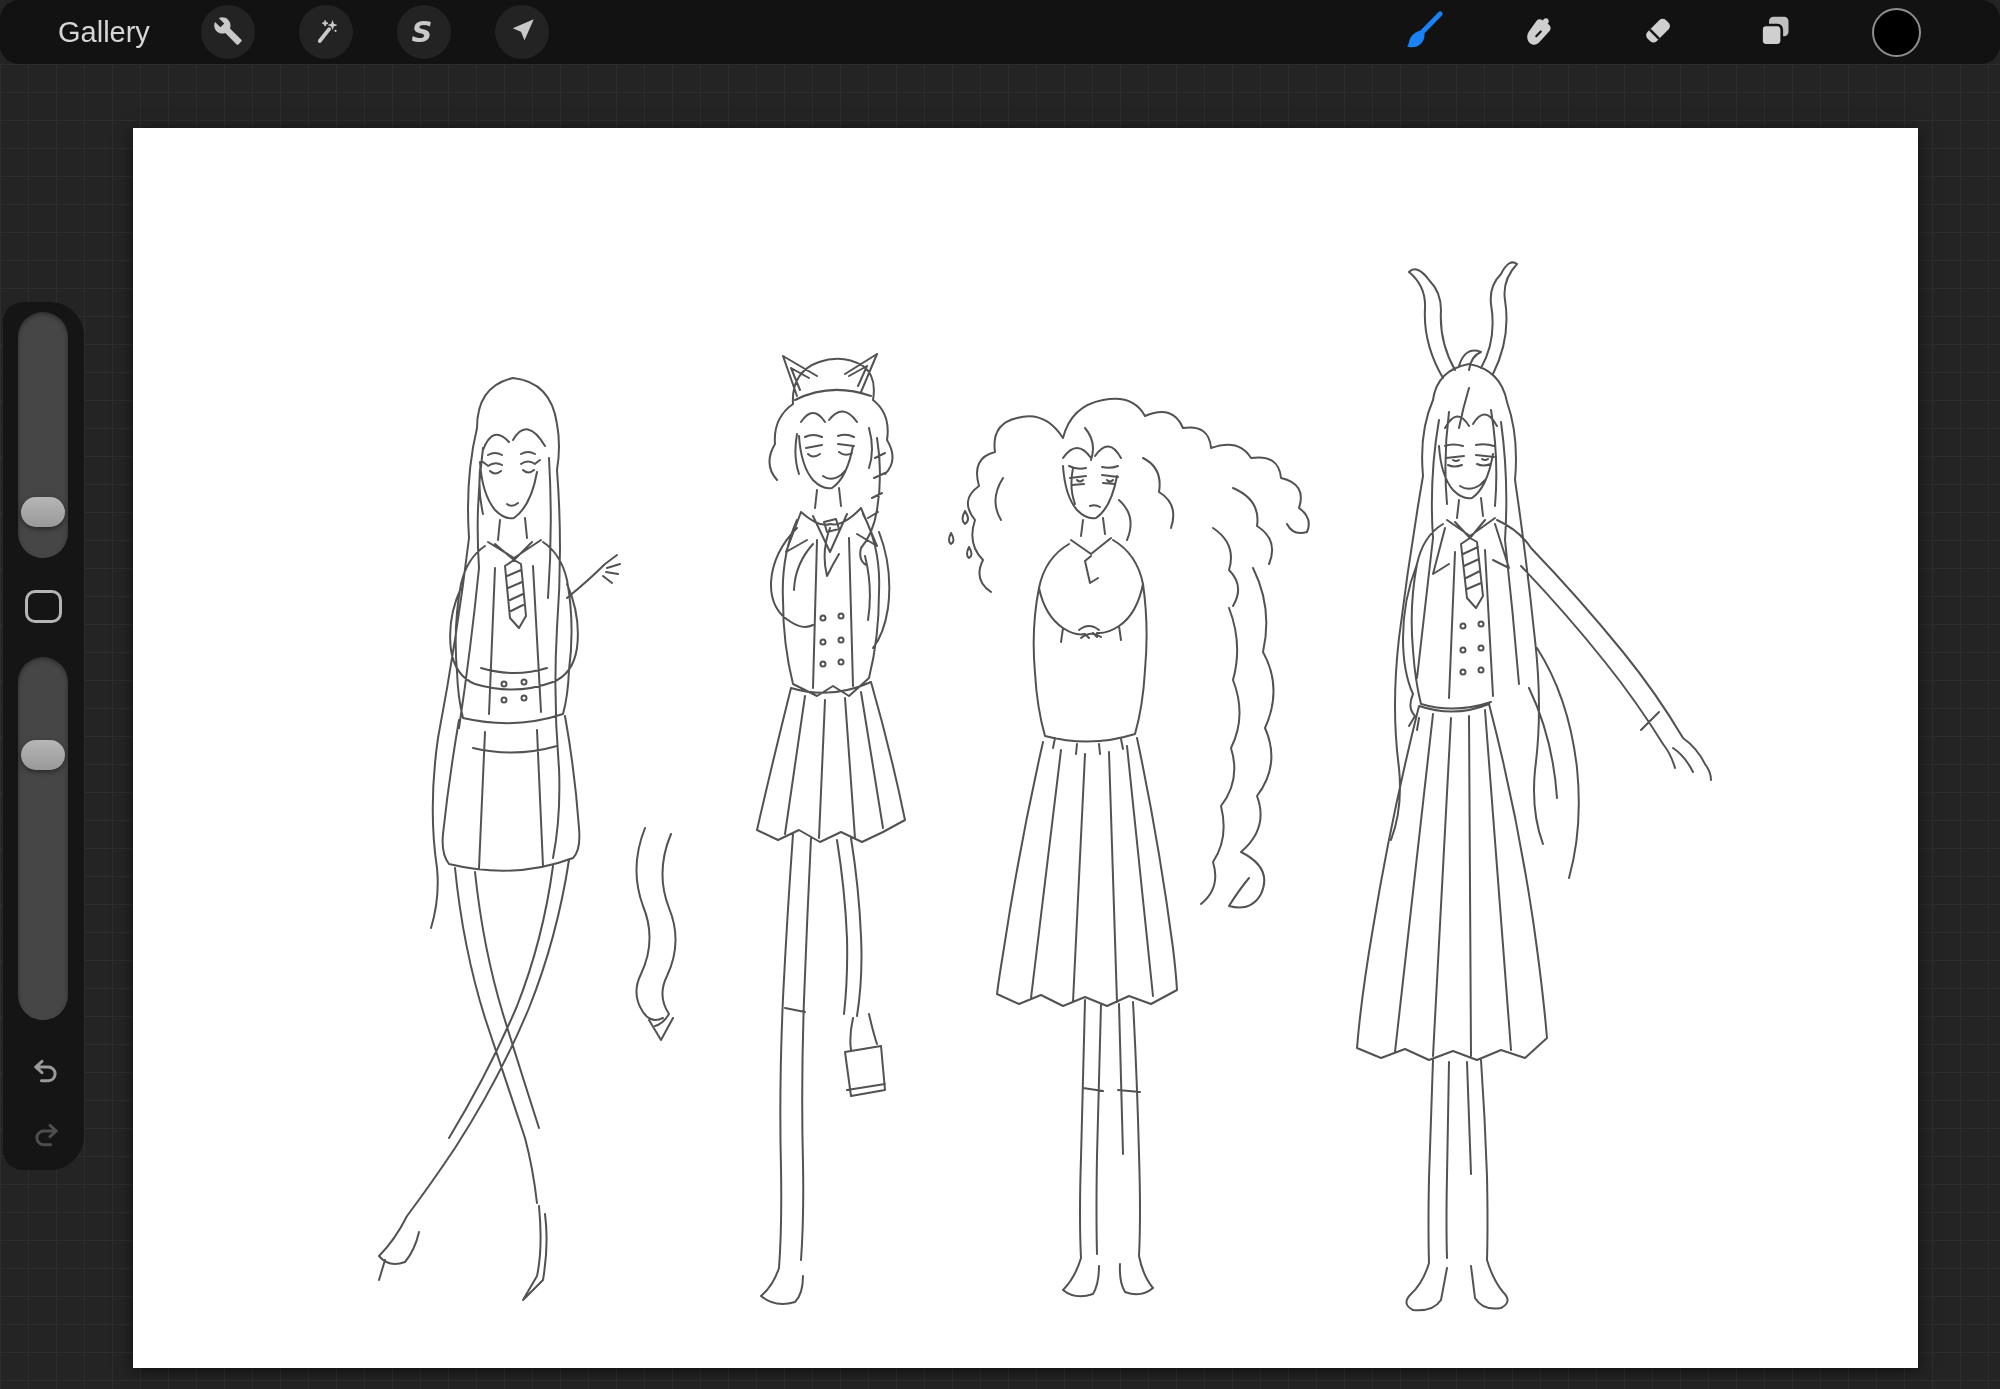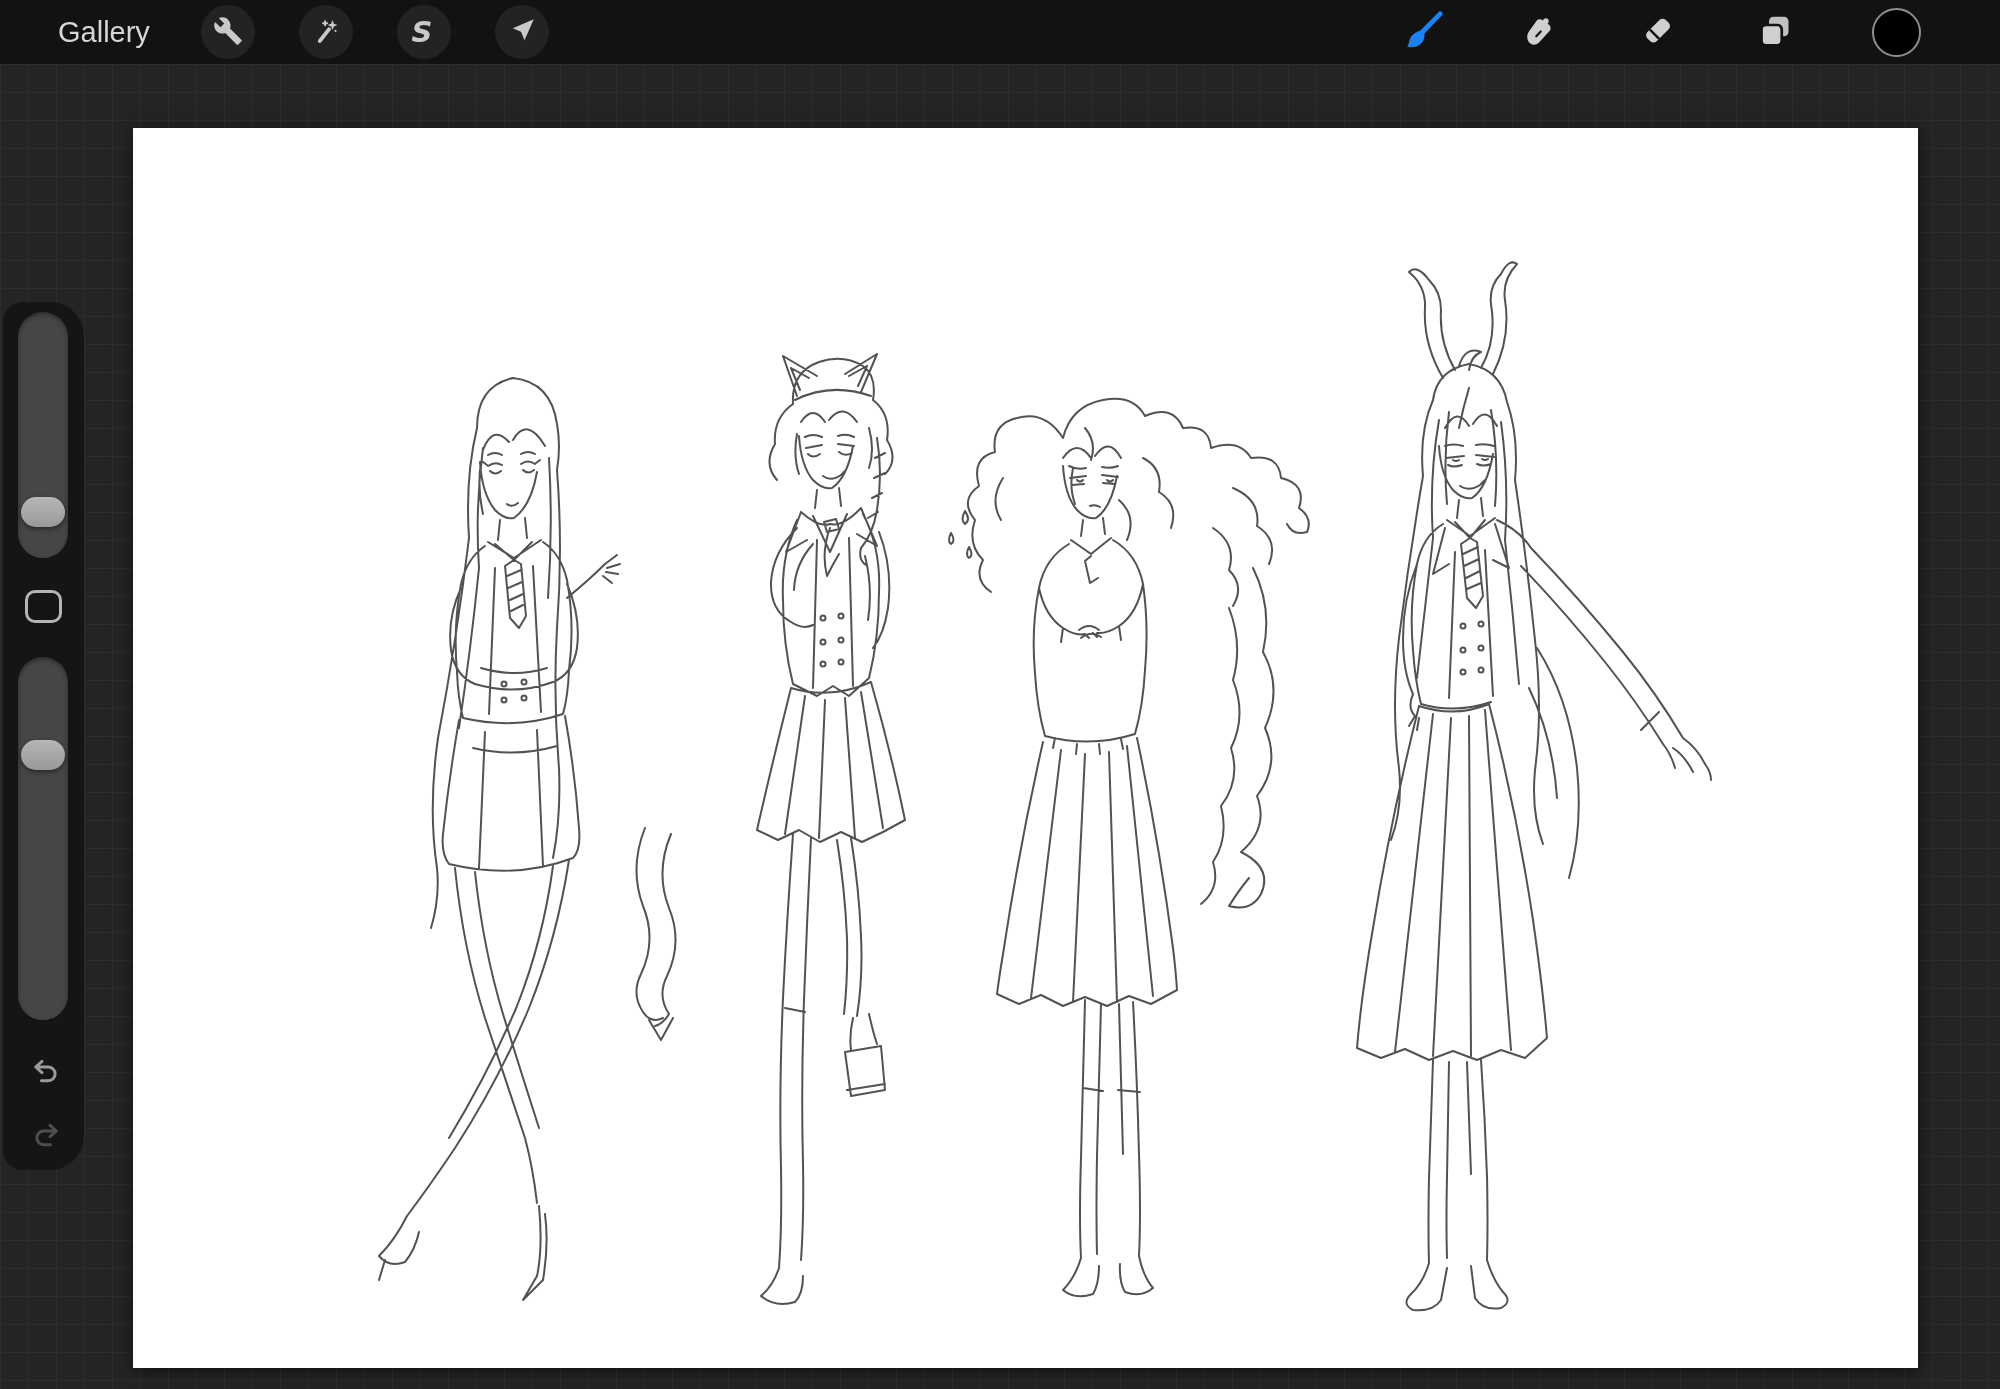--- a/index.html
+++ b/index.html
@@ -2,21 +2,21 @@
 <html><head>
 <meta charset="utf-8">
 <style>
   html,body{margin:0;padding:0;}
   body{
     width:2000px;height:1389px;position:relative;overflow:hidden;
     background:#242424;font-family:"Liberation Sans",sans-serif;
     -webkit-font-smoothing:antialiased;
   }
   
-  .topbar{position:absolute;top:0;left:0;width:2000px;height:64px;background:#121212;z-index:5;}
+  .topbar{position:absolute;top:0;left:0;width:2000px;height:64px;background:#121212;z-index:5;border-radius:19px;}
   .gallery-btn{
     position:absolute;left:58px;top:0;height:64px;line-height:64px;
     background:none;border:none;color:#d6d6d8;font-size:29px;font-family:"Liberation Sans",sans-serif;
     padding:0;cursor:pointer;
   }
   .tool-btn{
     position:absolute;top:5px;width:54px;height:54px;border:none;padding:0;margin:0;
     display:flex;align-items:center;justify-content:center;background:none;cursor:pointer;
   }
   .tool-btn.circled{background:#232323;border-radius:50%;}

